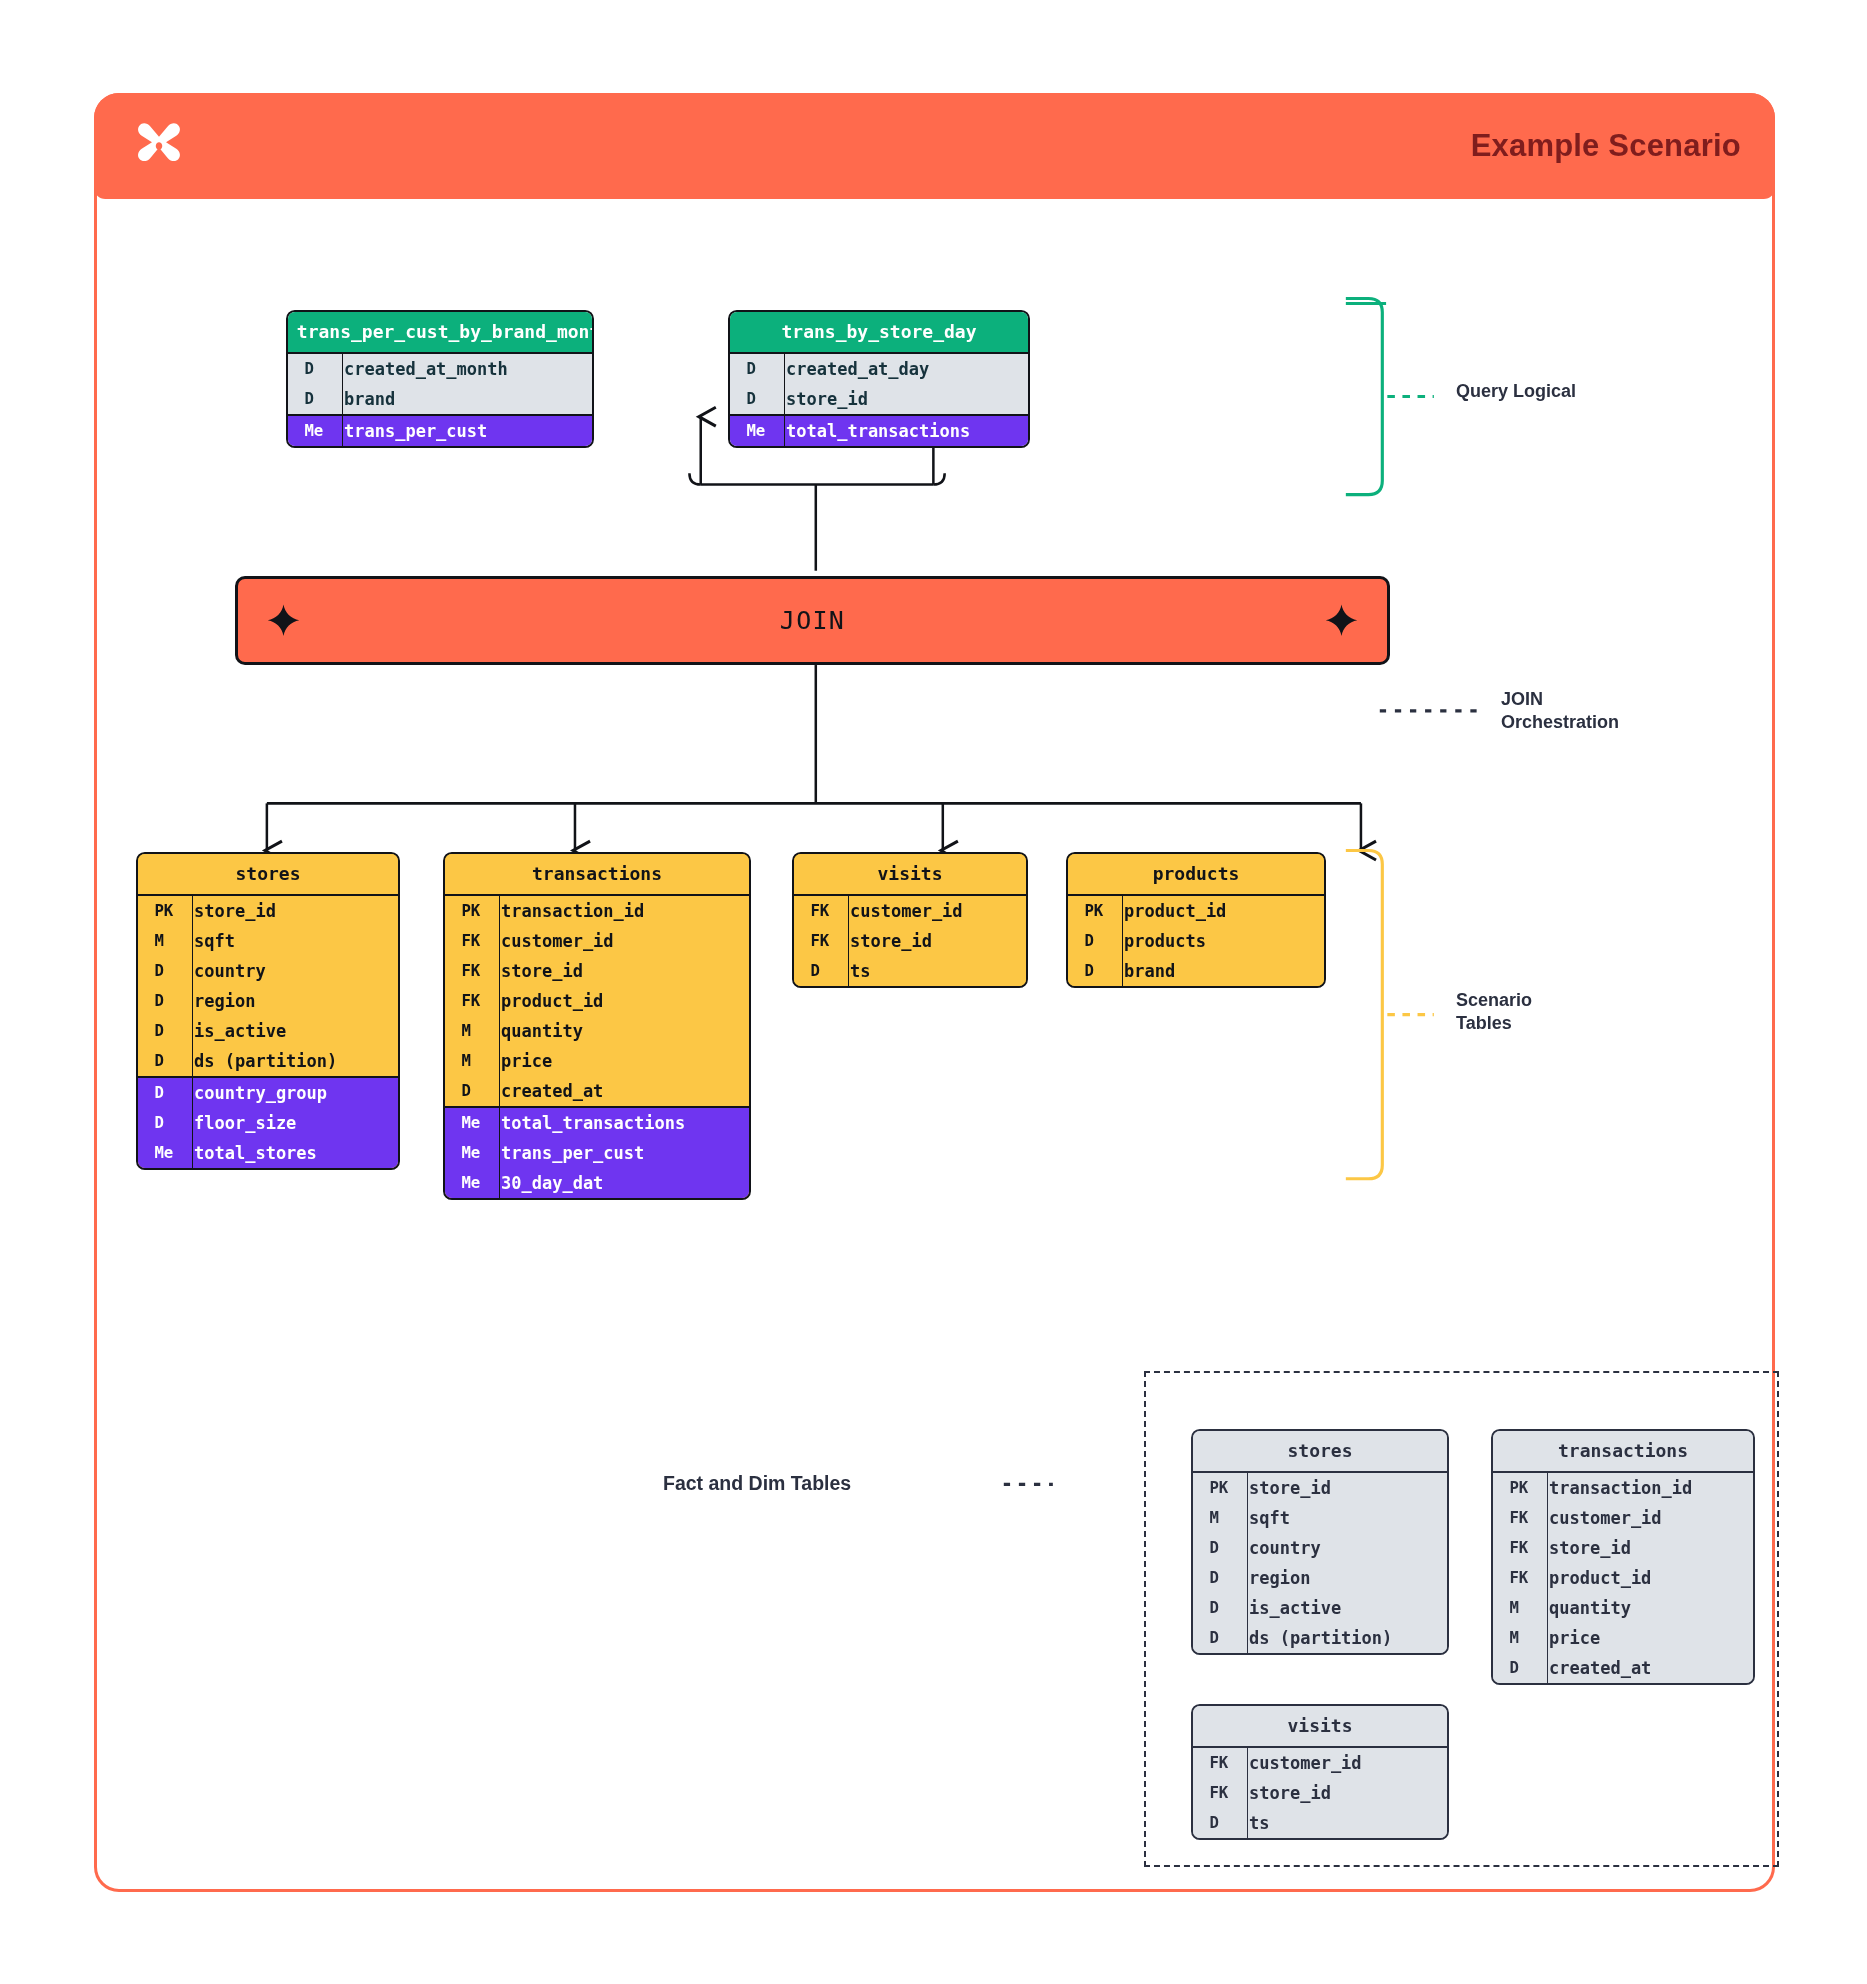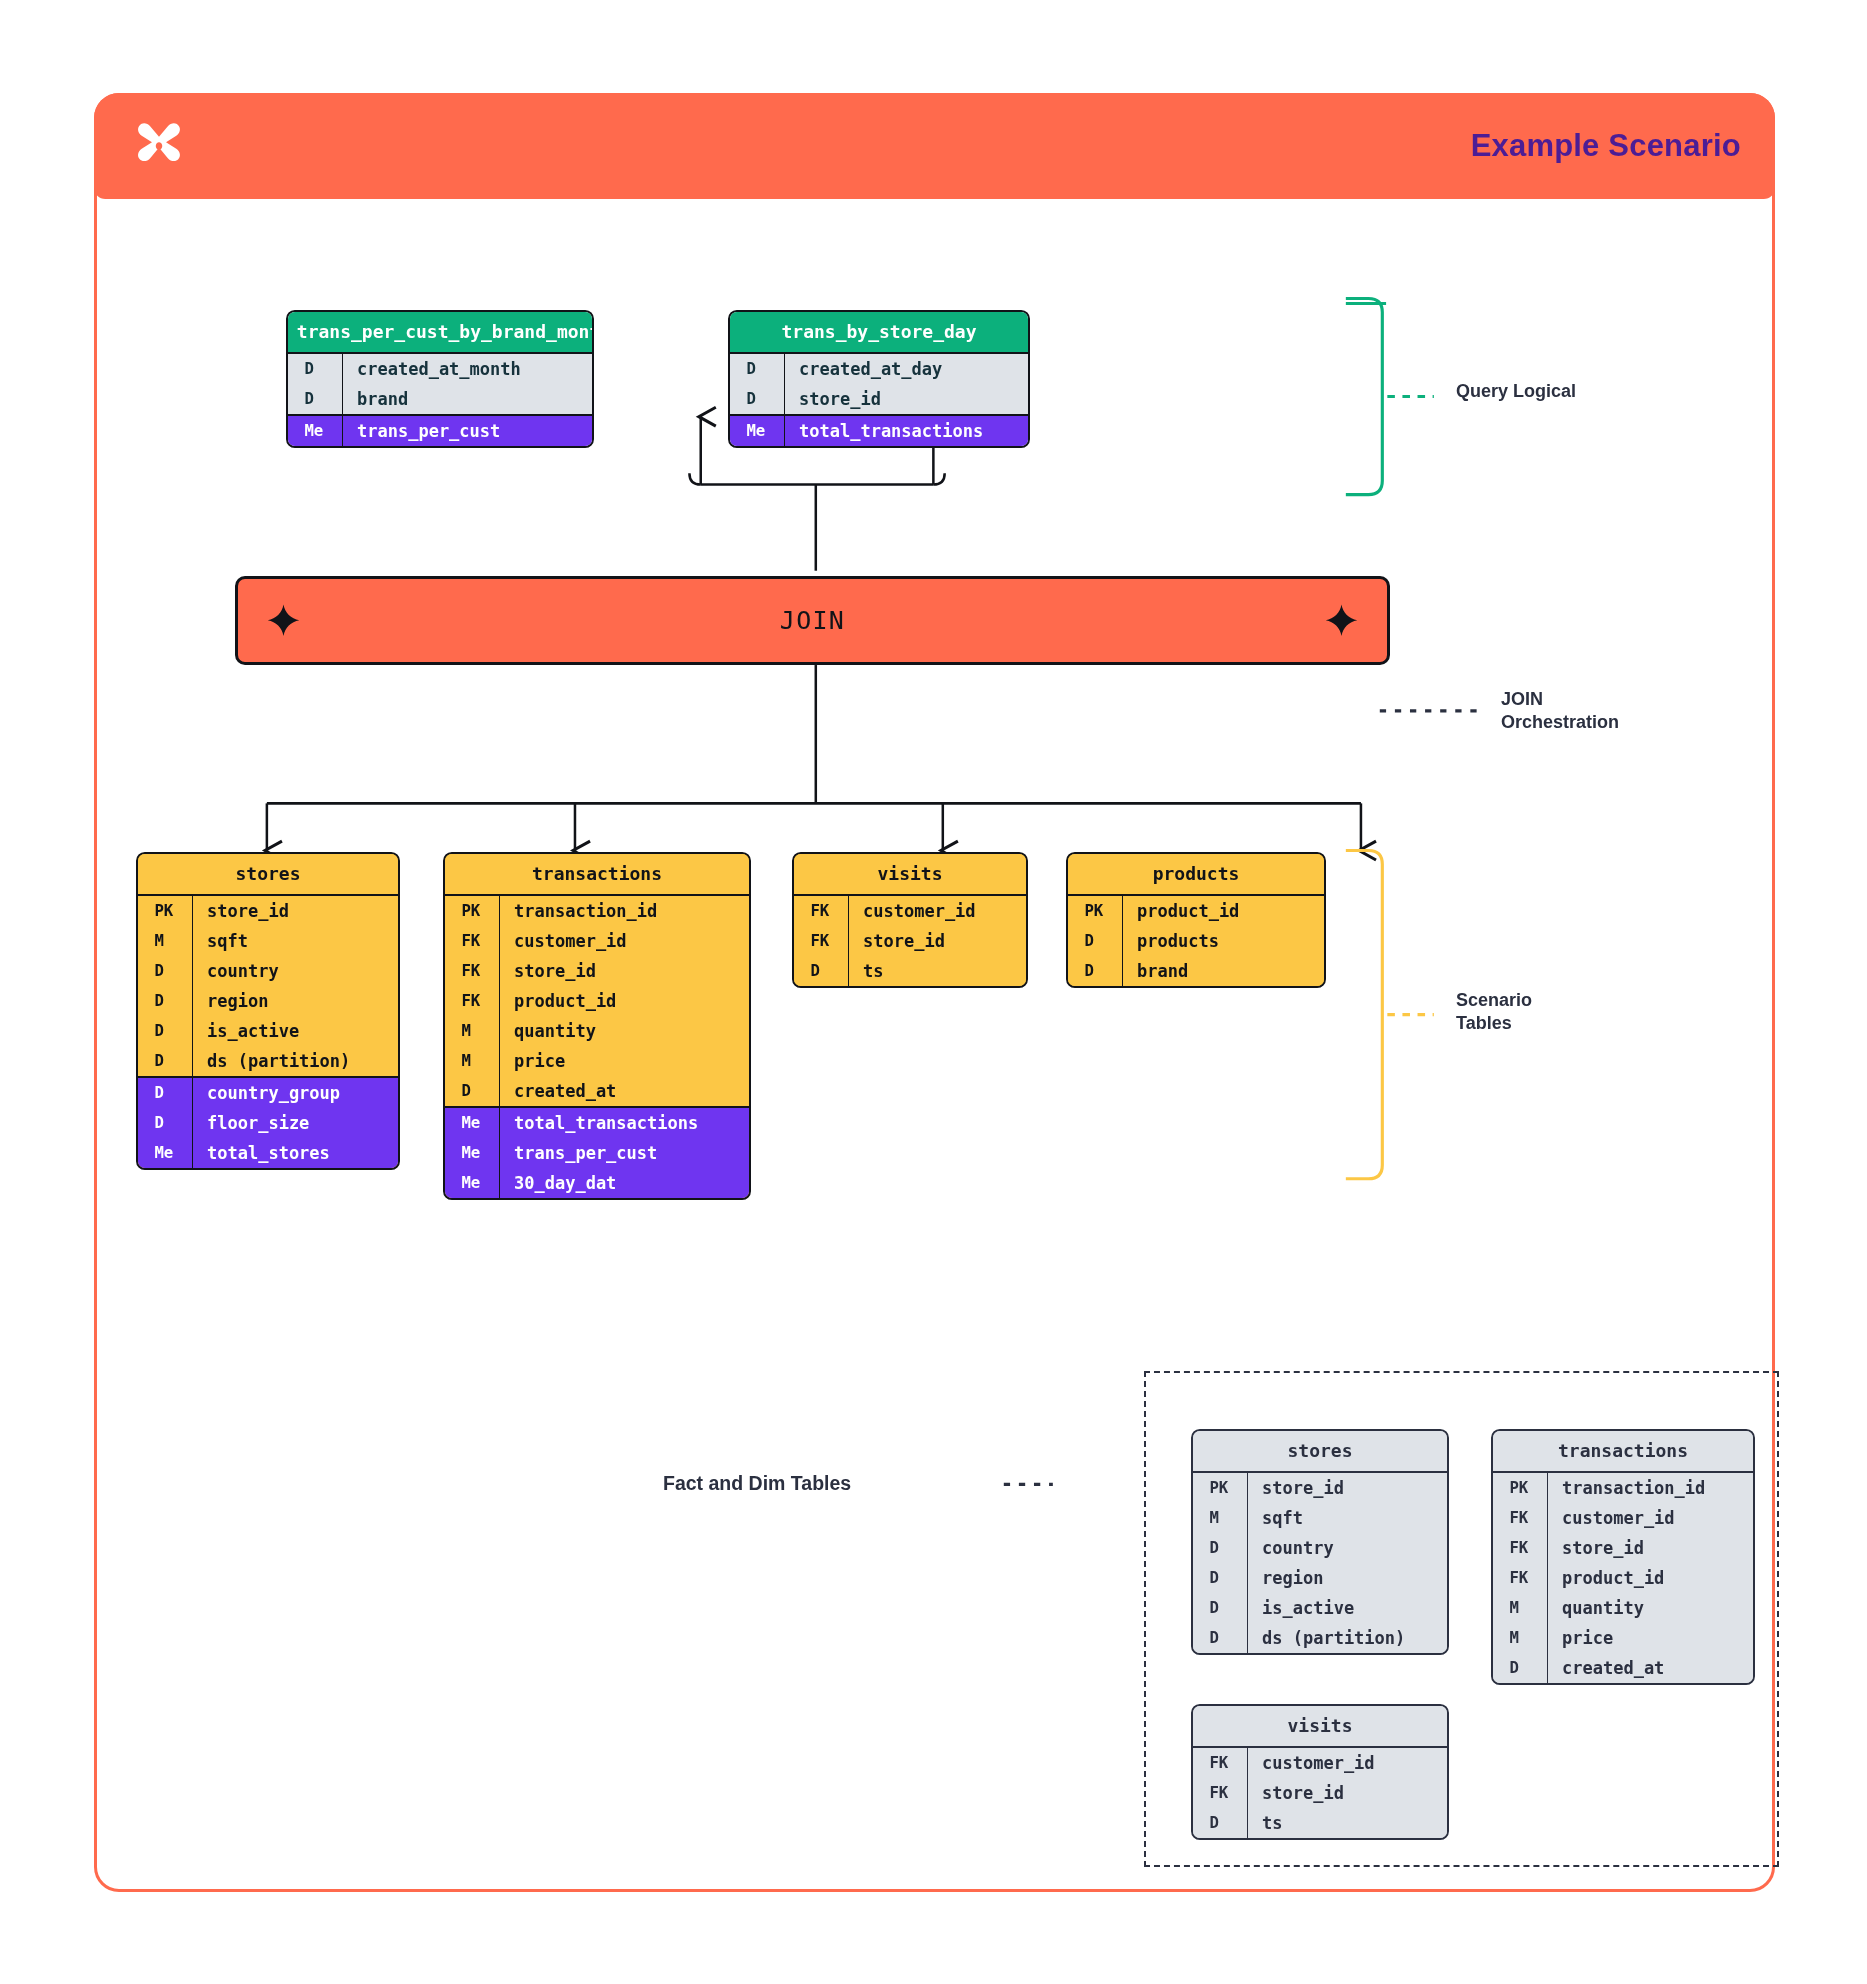--- a/index.html
+++ b/index.html
@@ -46,21 +46,21 @@
   .logo-mark {
     width: 54px;
     height: 54px;
     display: block;
   }
 
   .header-title {
     font-family: "Liberation Sans", sans-serif;
     font-size: 31px;
     font-weight: 700;
-    color: #4c1d95;
+    color: #7f1d1d;
     letter-spacing: 0.2px;
     white-space: nowrap;
   }
 
   
   .tbl {
     position: absolute;
     border: 2.5px solid #111318;
     border-radius: 8.8px;
     overflow: hidden;
@@ -85,21 +85,21 @@
     width: 54px;
     flex: 0 0 54px;
     text-align: left;
     padding-left: 16.4px;
     font-size: 15.7px;
     font-weight: 700;
     font-family: "DejaVu Sans Mono", monospace;
   }
   .row .v {
     flex: 1;
-    padding-left: 15px;
+    padding-left: 2px;
     font-size: 17px;
     font-weight: 700;
     font-family: "DejaVu Sans Mono", monospace;
     white-space: nowrap;
   }
   .vrule {
     position: absolute;
     width: 0;
     border-left: 1.9px solid #111318;
   }

